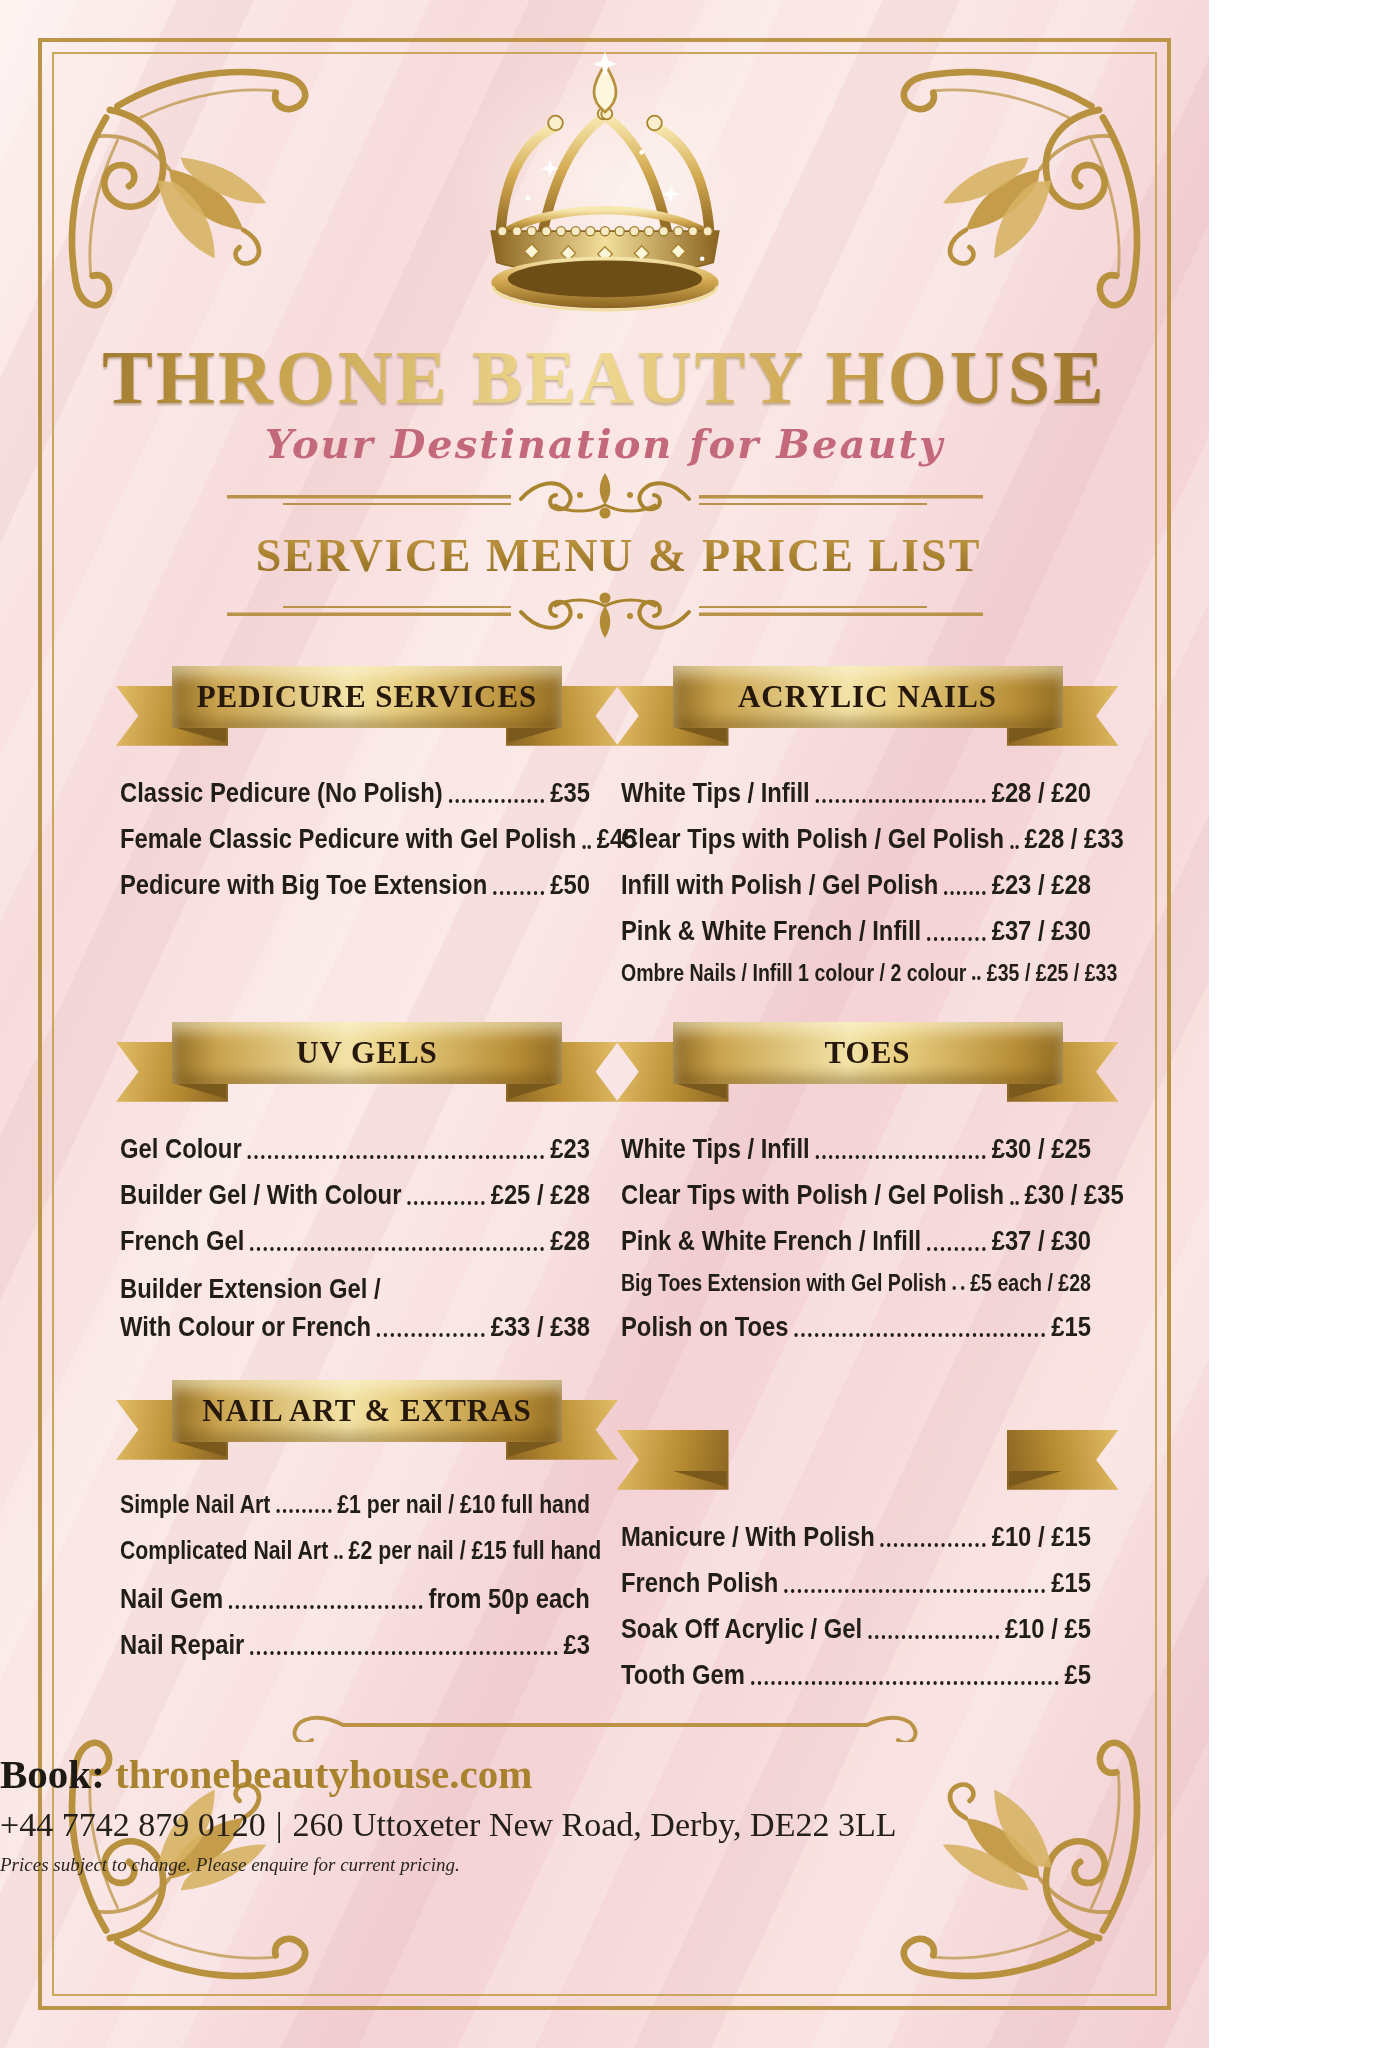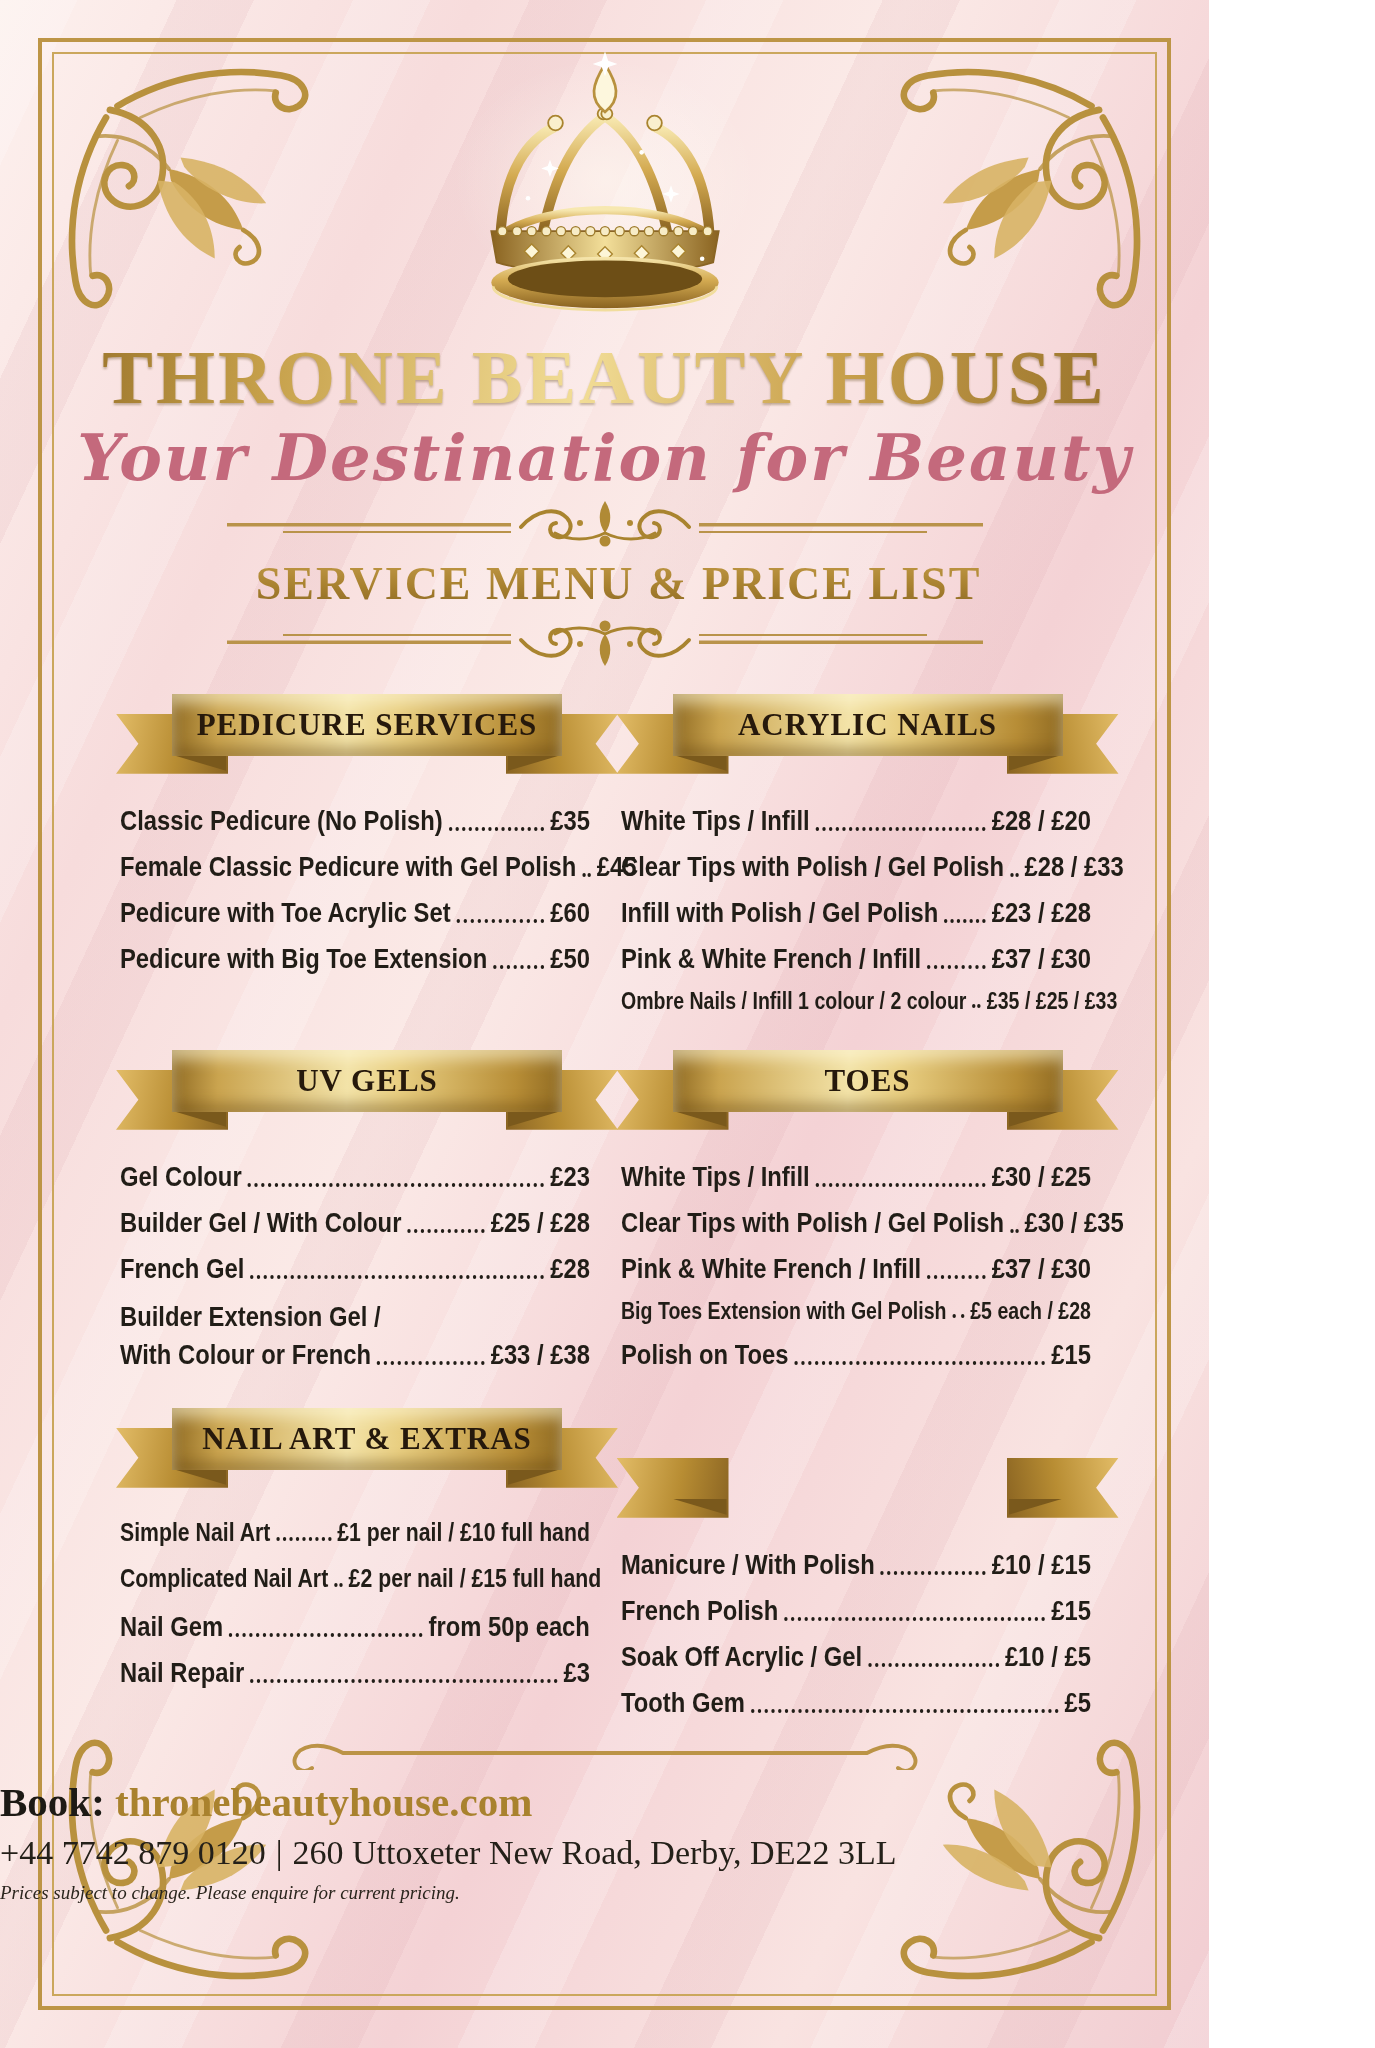--- a/index.html
+++ b/index.html
@@ -30,21 +30,21 @@
     margin:6px 0 0; text-align:center;
     font-family:"Liberation Serif", serif; font-weight:700;
     font-size:76px; letter-spacing:3px; line-height:1.05;
     background:linear-gradient(96deg,#8a6420 0%,#c6a04a 22%,#f2dd96 48%,#caa24e 68%,#8a6420 100%);
     -webkit-background-clip:text; background-clip:text; color:transparent;
     filter:drop-shadow(0 2px 1px rgba(92,62,12,.35));
   }
   .tagline {
     margin:2px 0 0; text-align:center;
     font-family:"DejaVu Serif", serif; font-style:italic; font-weight:700;
-    font-size:64px; color:#c4697c; letter-spacing:2px;
+    font-size:40px; color:#c4697c; letter-spacing:2px;
   }
   .divider { display:block; margin:4px auto 0; }
   .divider.flip { transform:scaleY(-1); }
   .menu-title {
     margin:4px 0 0; text-align:center;
     font-family:"Liberation Serif", serif; font-weight:700;
     font-size:46px; letter-spacing:2px;
     background:linear-gradient(180deg,#c49c48 0%,#a8812f 55%,#8c6823 100%);
     -webkit-background-clip:text; background-clip:text; color:transparent;padding-left:28px;
   }
@@ -305,27 +305,20 @@
             </li>
           <li class="item">
               <div class="row-inner">
             <span class="name">Female Classic Pedicure with Gel Polish</span>
             <span class="dots"></span>
             <span class="price">£45</span>
               </div>
             </li>
           <li class="item">
               <div class="row-inner">
-            <span class="name">Pedicure with Toe Acrylic Set</span>
-            <span class="dots"></span>
-            <span class="price">£60</span>
-              </div>
-            </li>
-          <li class="item">
-              <div class="row-inner">
             <span class="name">Pedicure with Big Toe Extension</span>
             <span class="dots"></span>
             <span class="price">£50</span>
               </div>
             </li>
         </ul>
       </section>
 
       <section class="section">
         <div class="ribbon">

